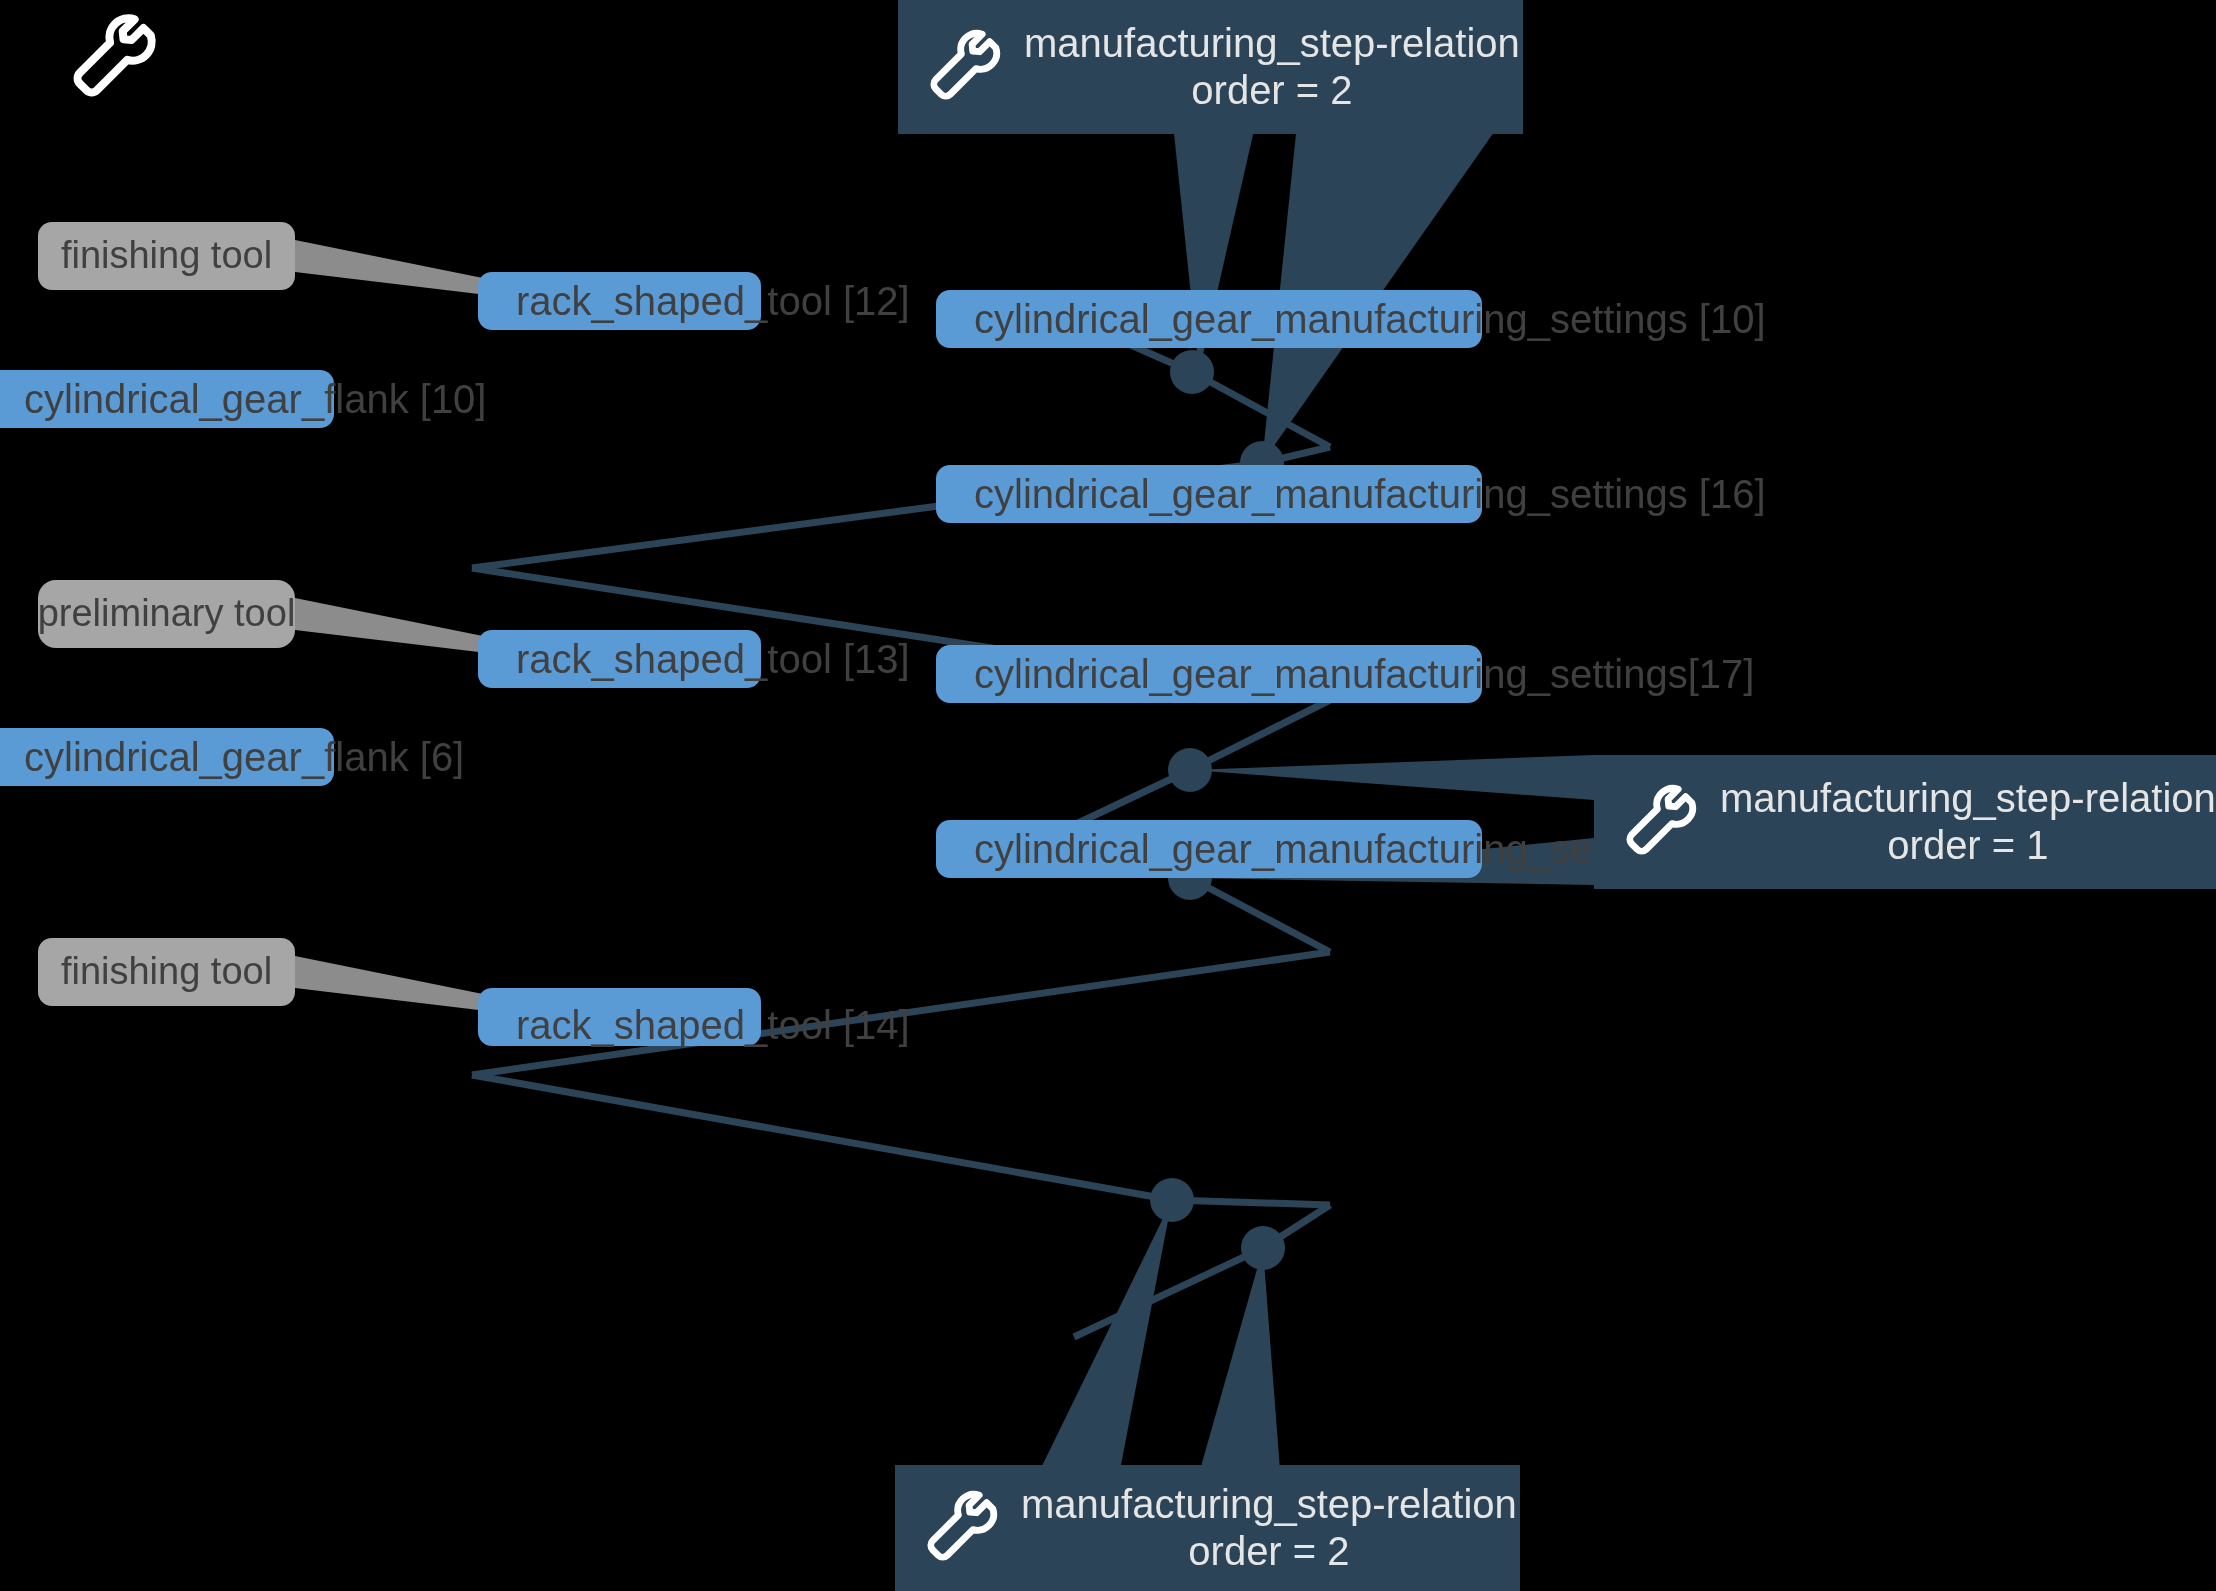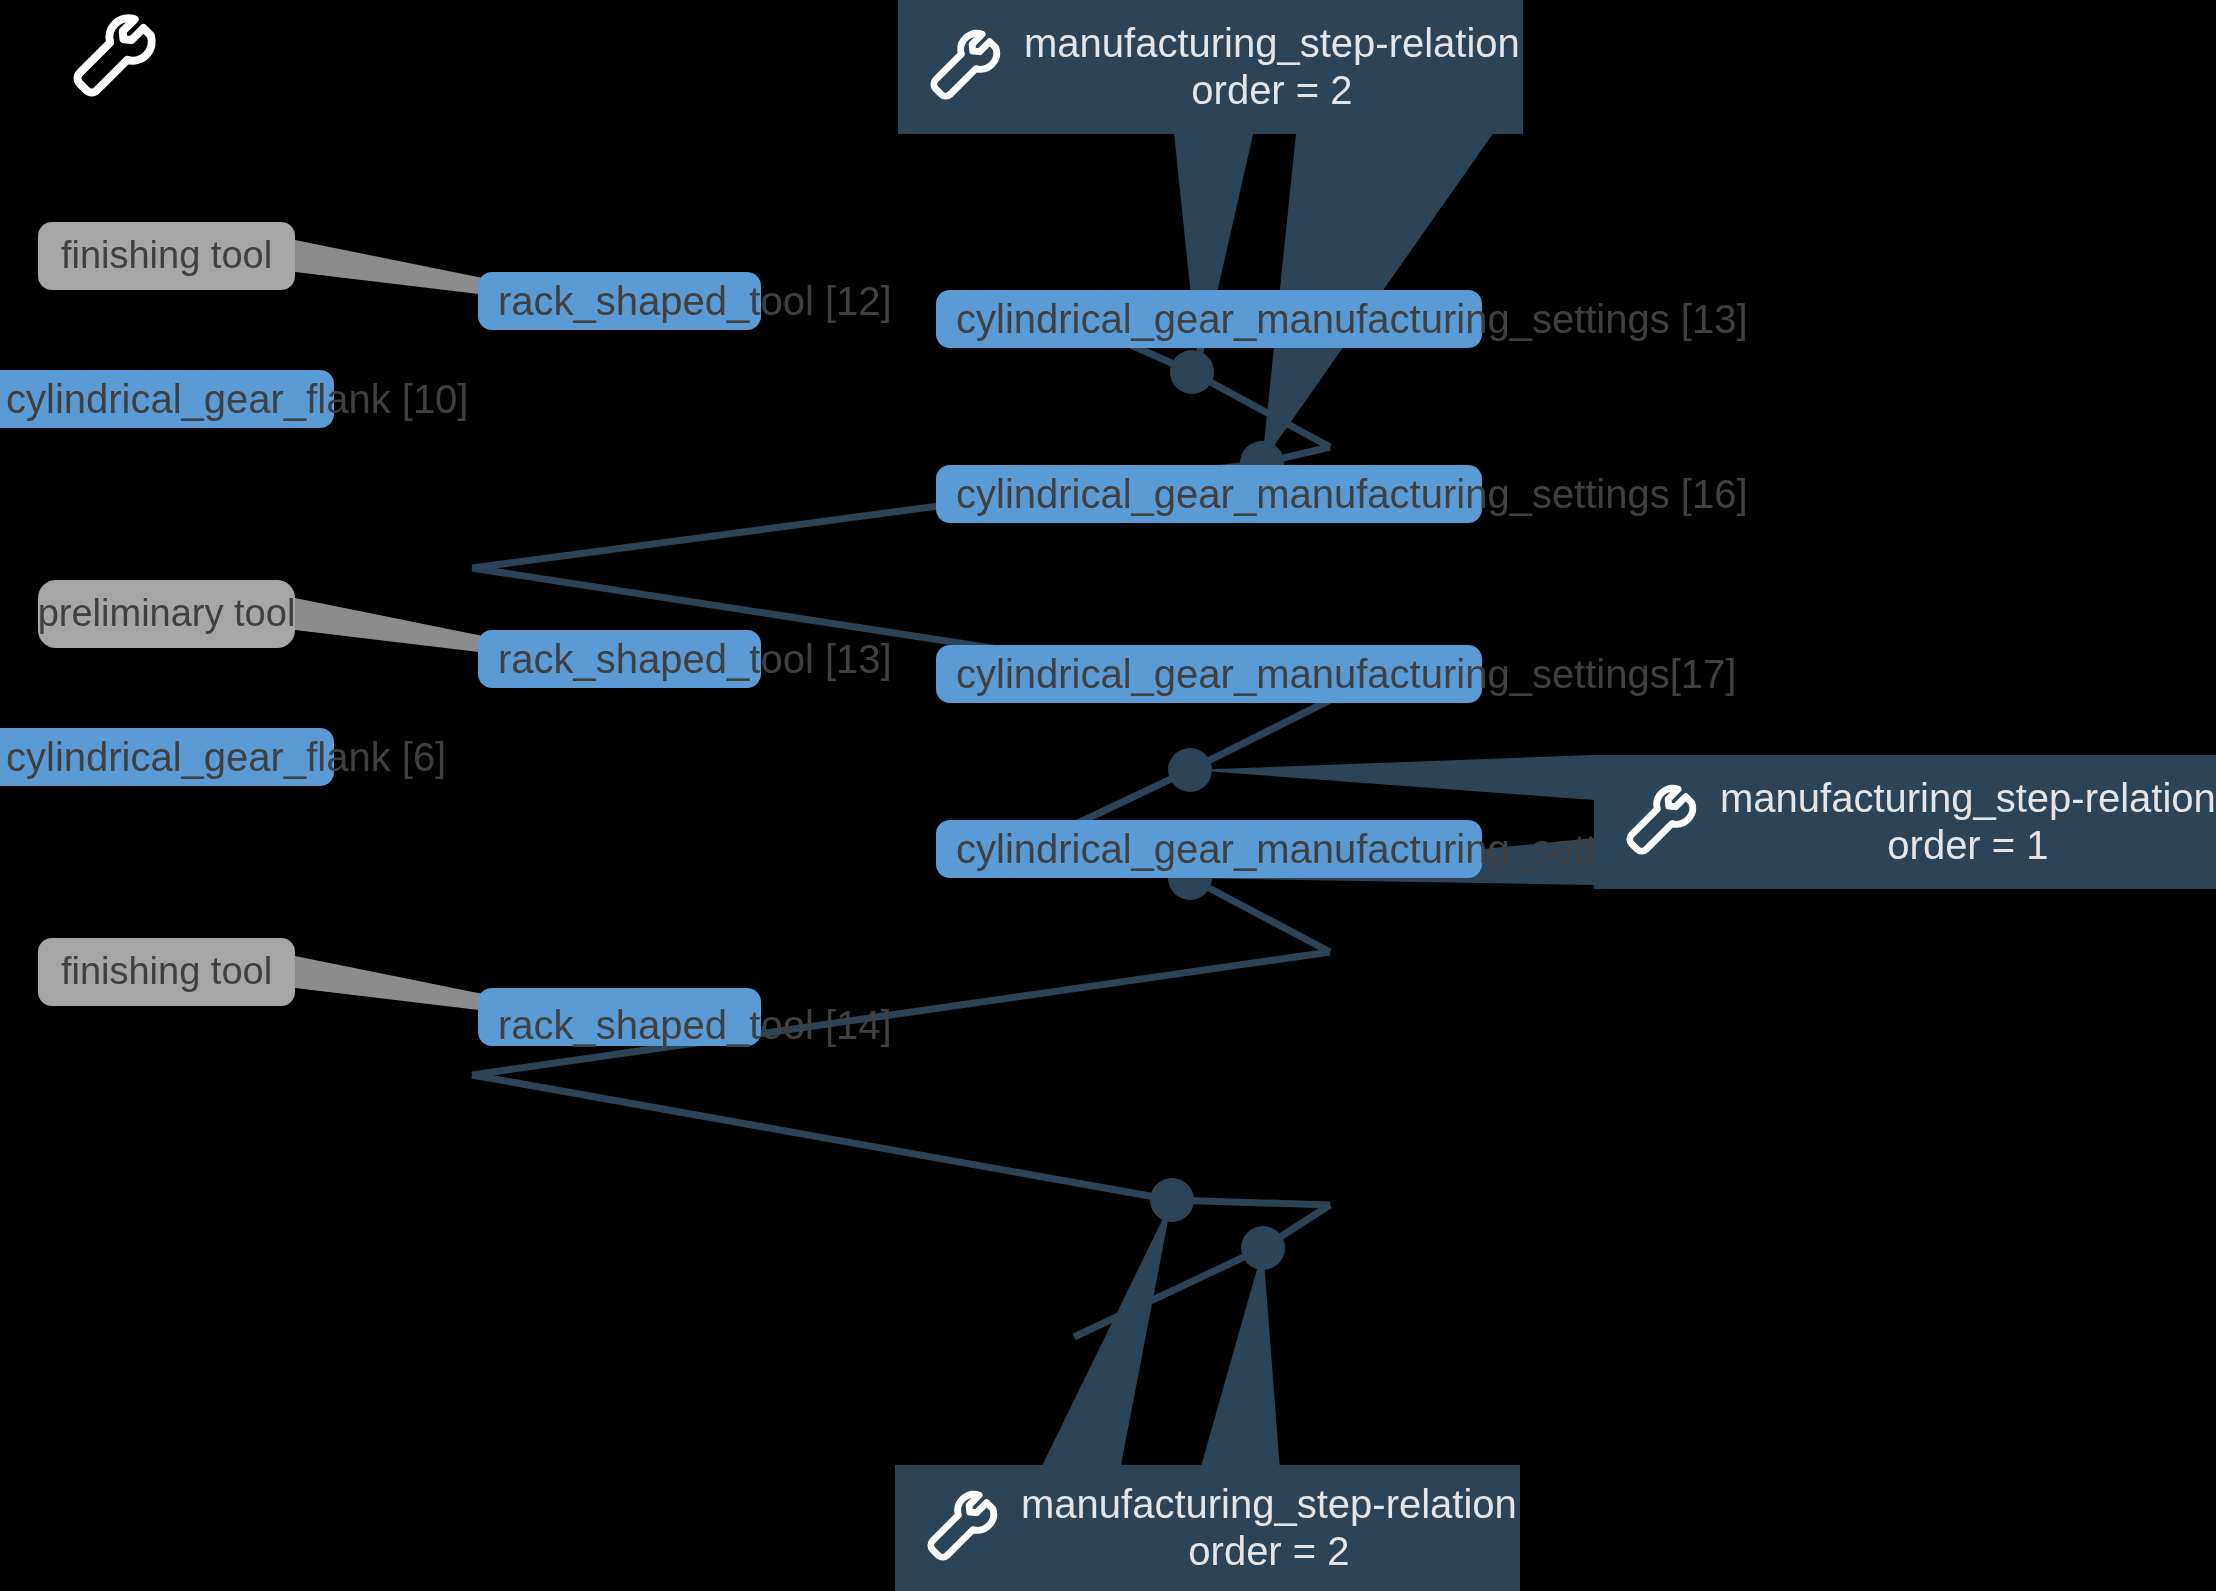--- a/index.html
+++ b/index.html
@@ -9,21 +9,21 @@
   .node{
     position:absolute;
     display:flex;align-items:center;
     border-radius:14px;
     box-sizing:border-box;
     color:#404040;
     font-size:40px;
     line-height:1.05;
     white-space:nowrap;
   }
-  .node.blue{background:#5b9bd5;padding:0 20px;}
+  .node.blue{background:#5b9bd5;padding:0 38px;}
   .node.gray{background:#a6a6a6;padding:0 26px;justify-content:center;font-size:38px;}
   .tooltip{
     position:absolute;
     background:#2c4457;
     color:#e5e5e5;
     display:flex;
     align-items:center;
     box-sizing:border-box;
     font-size:40px;
     line-height:1.18;
@@ -120,21 +120,21 @@
   </div>
 
   <div class="node blue" style="left:-14px;top:370px;width:348px;height:58px;">
     <span>cylindrical_gear_flank [10]</span>
   </div>
   <div class="node blue" style="left:-14px;top:728px;width:348px;height:58px;">
     <span>cylindrical_gear_flank [6]</span>
   </div>
 
   <div class="node blue" style="left:936px;top:290px;width:546px;height:58px;">
-    <span>cylindrical_gear_manufacturing_settings [13]</span>
+    <span>cylindrical_gear_manufacturing_settings [10]</span>
   </div>
   <div class="node blue" style="left:936px;top:465px;width:546px;height:58px;">
     <span>cylindrical_gear_manufacturing_settings [16]</span>
   </div>
   <div class="node blue" style="left:936px;top:645px;width:546px;height:58px;">
     <span>cylindrical_gear_manufacturing_settings[17]</span>
   </div>
   <div class="node blue" style="left:936px;top:820px;width:546px;height:58px;">
     <span>cylindrical_gear_manufacturing_settings[18]</span>
   </div>

